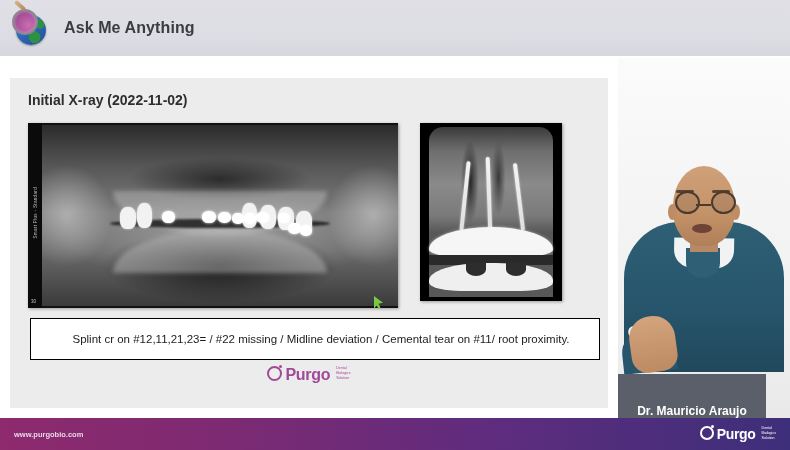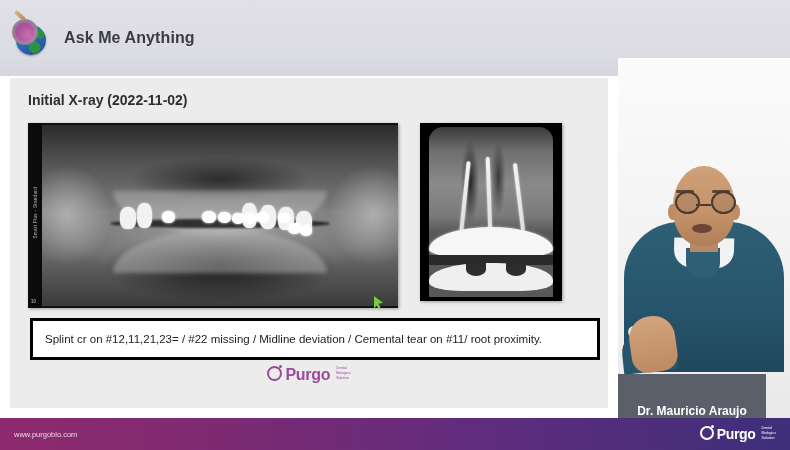--- a/index.html
+++ b/index.html
@@ -13,21 +13,21 @@
     height: 450px;
     overflow: hidden;
     font-family: "Liberation Sans", sans-serif;
     position: relative;
   }
 
   
   .header {
     position: absolute;
     left: 0; top: 0;
-    width: 790px; height: 76px;
+    width: 790px; height: 56px;
     background: linear-gradient(180deg, #e0e0e6 0%, #dcdce3 70%, #d6d6de 100%);
     display: flex;
     align-items: center;
     box-sizing: border-box;
     padding-left: 8px;
   }
   .logo-wrap {
     width: 46px; height: 46px;
     position: relative;
     flex: 0 0 auto;
@@ -215,25 +215,26 @@
     background: #2d2d2d;
     border-radius: 0 0 50% 50%;
   }
 
   
   .caption {
     position: absolute;
     left: 20px; top: 240px;
     width: 570px; height: 42px;
     background: #ffffff;
-    border: 3px solid #000000;
+    border: 1px solid #000000;
     box-sizing: border-box;
     display: flex;
     align-items: center;
     padding-left: 12px;
+    justify-content: center;
   }
   .caption-text {
     font-size: 11.5px;
     color: #1c1c1c;
   }
 
   
   .slide-logo {
     position: absolute;
     left: 0; top: 288px;
@@ -410,20 +411,21 @@
     background: linear-gradient(90deg, #8e2a6e 0%, #7d2a72 28%, #5f2c7e 62%, #3d2f7a 100%);
     display: flex;
     align-items: center;
     justify-content: space-between;
     box-sizing: border-box;
     padding: 0 14px;
   }
   .footer-url {
     font-size: 7.5px;
     color: #e8d8e8;
+    font-weight: bold;
   }
   .footer-logo .purgo-word { color: #ffffff; font-size: 14px; }
   .footer-logo .purgo-mark { border-color: #ffffff; width: 10px; height: 10px; }
   .footer-logo .purgo-mark::after { background: #ffffff; }
   .footer-logo .purgo-tag { color: #ffffff; }
   .cursor2 {
     position: absolute;
     left: 374px; top: 296px;
     width: 9px; height: 13px;
     background: #7ac943;

